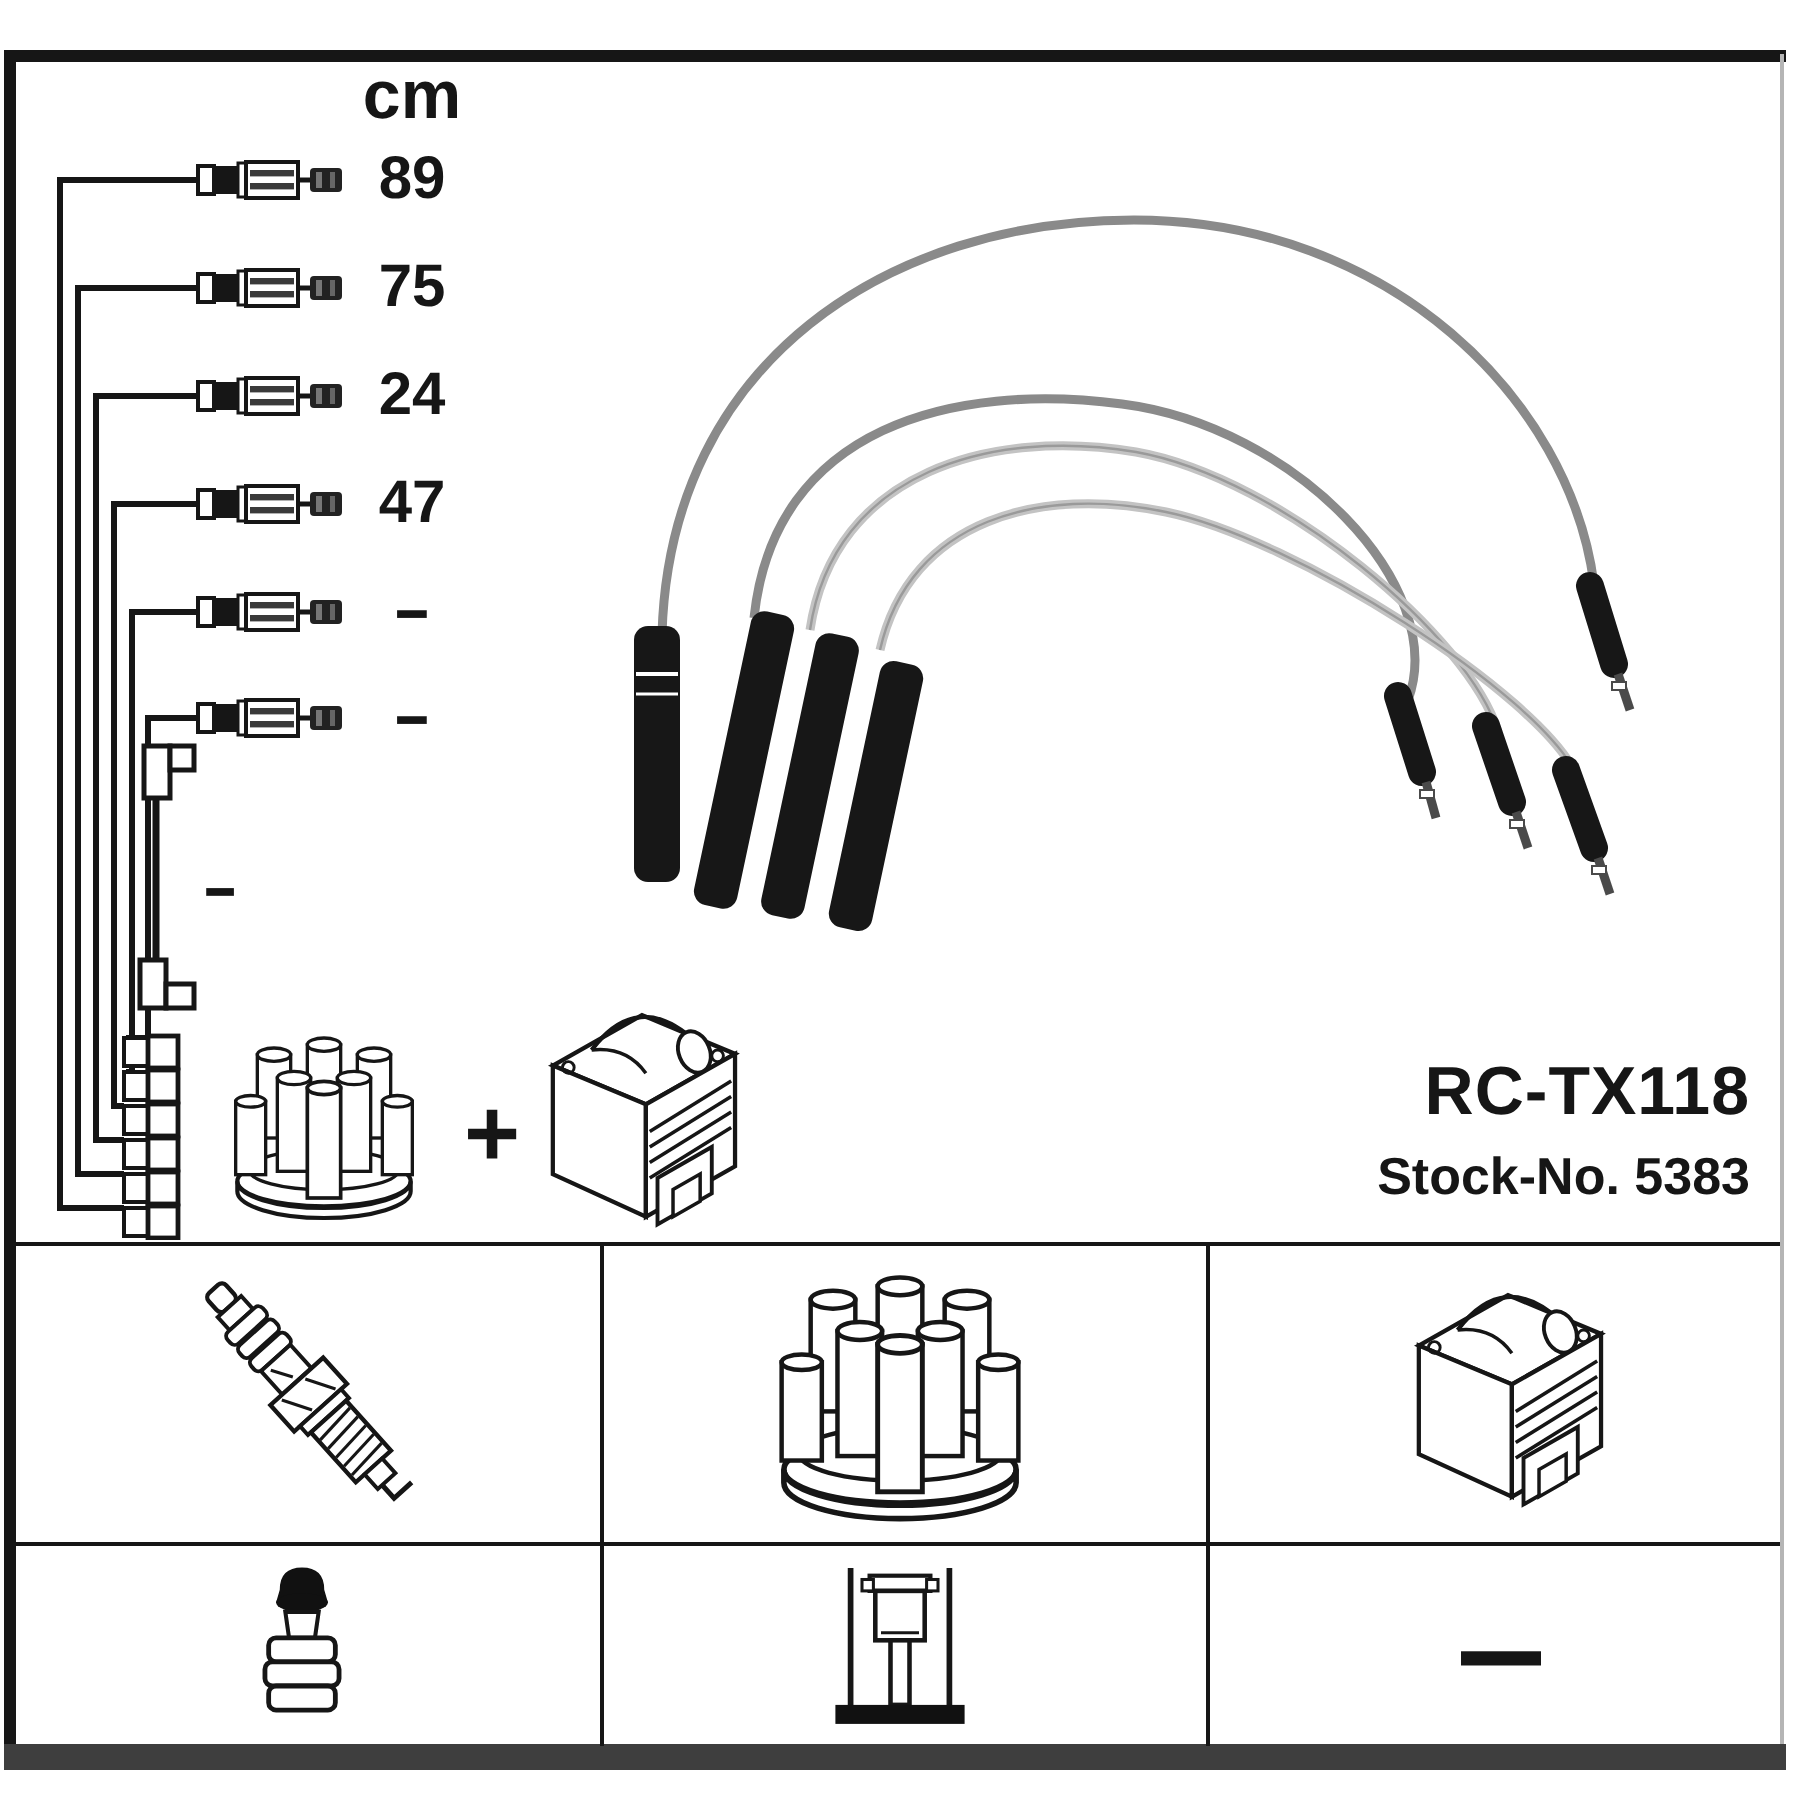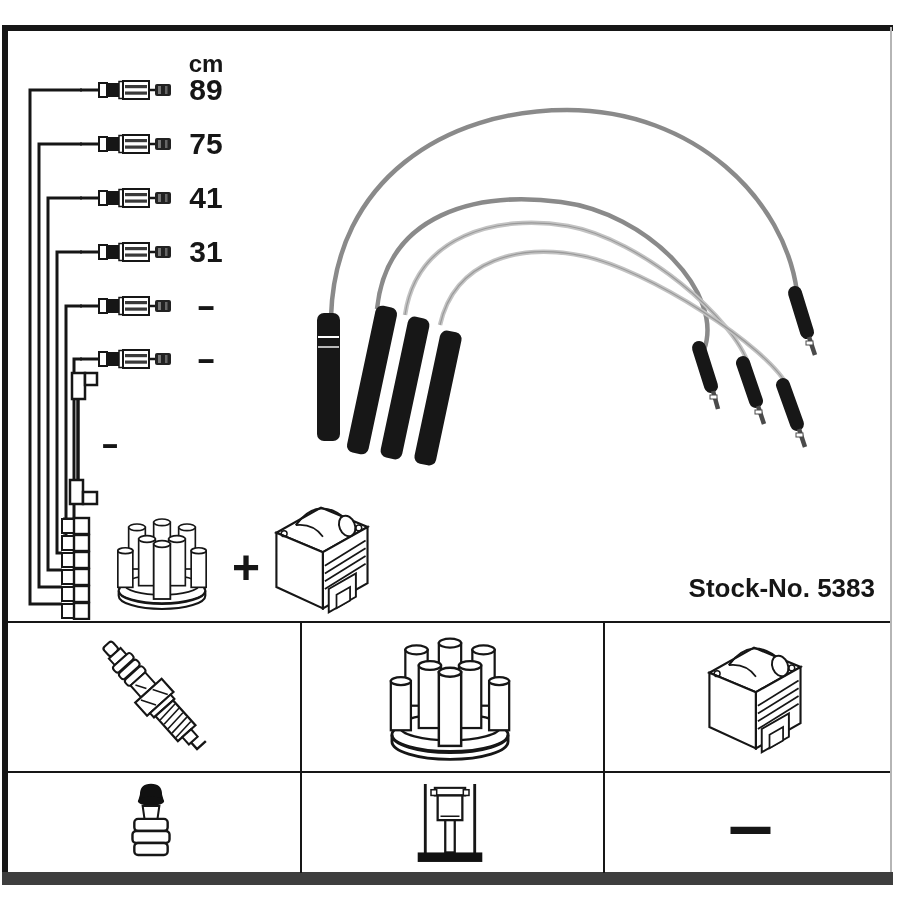--- a/index.html
+++ b/index.html
@@ -2,21 +2,21 @@
 <html><head>
 <meta charset="utf-8">
 <style>
   html,body{margin:0;padding:0;background:#ffffff;}
   #root{position:relative;width:900px;height:900px;background:#ffffff;overflow:hidden;
         font-family:"Liberation Sans",sans-serif;color:#161616;}
   .abs{position:absolute;}
   .txt{position:absolute;font-weight:700;color:#161616;}
   .center{text-align:center;}
   .right{text-align:right;}
-  .cm-header{left:178px;top:46px;width:56px;height:36px;line-height:36px;font-size:24px;}
+  .cm-header{left:178px;top:30px;width:56px;height:36px;line-height:36px;font-size:34px;}
   .val{left:178px;width:56px;height:40px;line-height:40px;font-size:30px;}
   .v0{top:70px}.v1{top:124px}.v2{top:178px}.v3{top:232px}
   .v4{top:286px;transform:scaleY(1.3)}.v5{top:339px;transform:scaleY(1.3)}
   .coil-dash{left:92px;top:426px;width:36px;height:36px;line-height:36px;font-size:28px;transform:scaleY(1.4);}
   .plus{left:220px;top:540px;width:52px;height:56px;line-height:56px;font-size:48px;}
   .pn{left:560px;top:526px;width:315px;height:40px;line-height:40px;font-size:34px;letter-spacing:.5px;}
   .stock{left:560px;top:570px;width:315px;height:36px;line-height:36px;font-size:26px;}
   .no-item{left:688px;top:800px;width:125px;height:50px;line-height:50px;font-size:40px;transform:scaleY(1.8);}
   .line{position:absolute;background:#161616;}
   .frame-top{left:2px;top:25px;width:891px;height:6px;}
@@ -139,22 +139,22 @@
   <div class="abs frame-right"></div>
   <div class="abs bottom-bar"></div>
   <div class="line gh1"></div>
   <div class="line gh2"></div>
   <div class="line gv1"></div>
   <div class="line gv2"></div>
 
   <div class="txt center cm-header">cm</div>
   <div class="txt center val v0">89</div>
   <div class="txt center val v1">75</div>
-  <div class="txt center val v2">41</div>
-  <div class="txt center val v3">31</div>
+  <div class="txt center val v2">24</div>
+  <div class="txt center val v3">47</div>
   <div class="txt center val v4">–</div>
   <div class="txt center val v5">–</div>
   <div class="txt center coil-dash">–</div>
 
   <svg class="abs" style="left:10px;top:60px" width="230" height="560" viewBox="0 0 230 560">
     <path d="M72,30 H20 V544 H52" fill="none" stroke="#161616" stroke-width="3"></path>
     <path d="M72,84 H29 V527 H52" fill="none" stroke="#161616" stroke-width="3"></path>
     <path d="M72,138 H38 V510 H52" fill="none" stroke="#161616" stroke-width="3"></path>
     <path d="M72,192 H47 V493 H52" fill="none" stroke="#161616" stroke-width="3"></path>
     <path d="M72,246 H56 V476 H53" fill="none" stroke="#161616" stroke-width="3"></path>
@@ -247,20 +247,21 @@
       <line x1="453" y1="321" x2="459" y2="339" stroke="#4a4a4a" stroke-width="4.5"></line>
       <rect x="450" y="325" width="7" height="4" fill="#fff" stroke="#4a4a4a" stroke-width="1"></rect>
     </g>
     <g>
       <line x1="478" y1="300" x2="492" y2="339" stroke="#171717" stroke-width="14" stroke-linecap="round"></line>
       <line x1="494" y1="344" x2="500" y2="362" stroke="#4a4a4a" stroke-width="4.5"></line>
       <rect x="491" y="348" width="7" height="4" fill="#fff" stroke="#4a4a4a" stroke-width="1"></rect>
     </g>
   </svg>
 
+  <div class="txt right pn">RC-TX118</div>
   <div class="txt right stock">Stock-No. 5383</div>
 
   <svg class="abs" style="left:90px;top:628px" width="130" height="140" viewBox="0 0 130 140">
     <g transform="translate(65,70) rotate(-42)">
         <use href="#sym-plug" x="-30" y="-74" width="60" height="148"></use>
       </g>
   </svg>
   <svg class="abs" style="left:383px;top:632px" width="134" height="134" viewBox="0 0 120 120">
       <use href="#sym-cap"></use>
     </svg>

